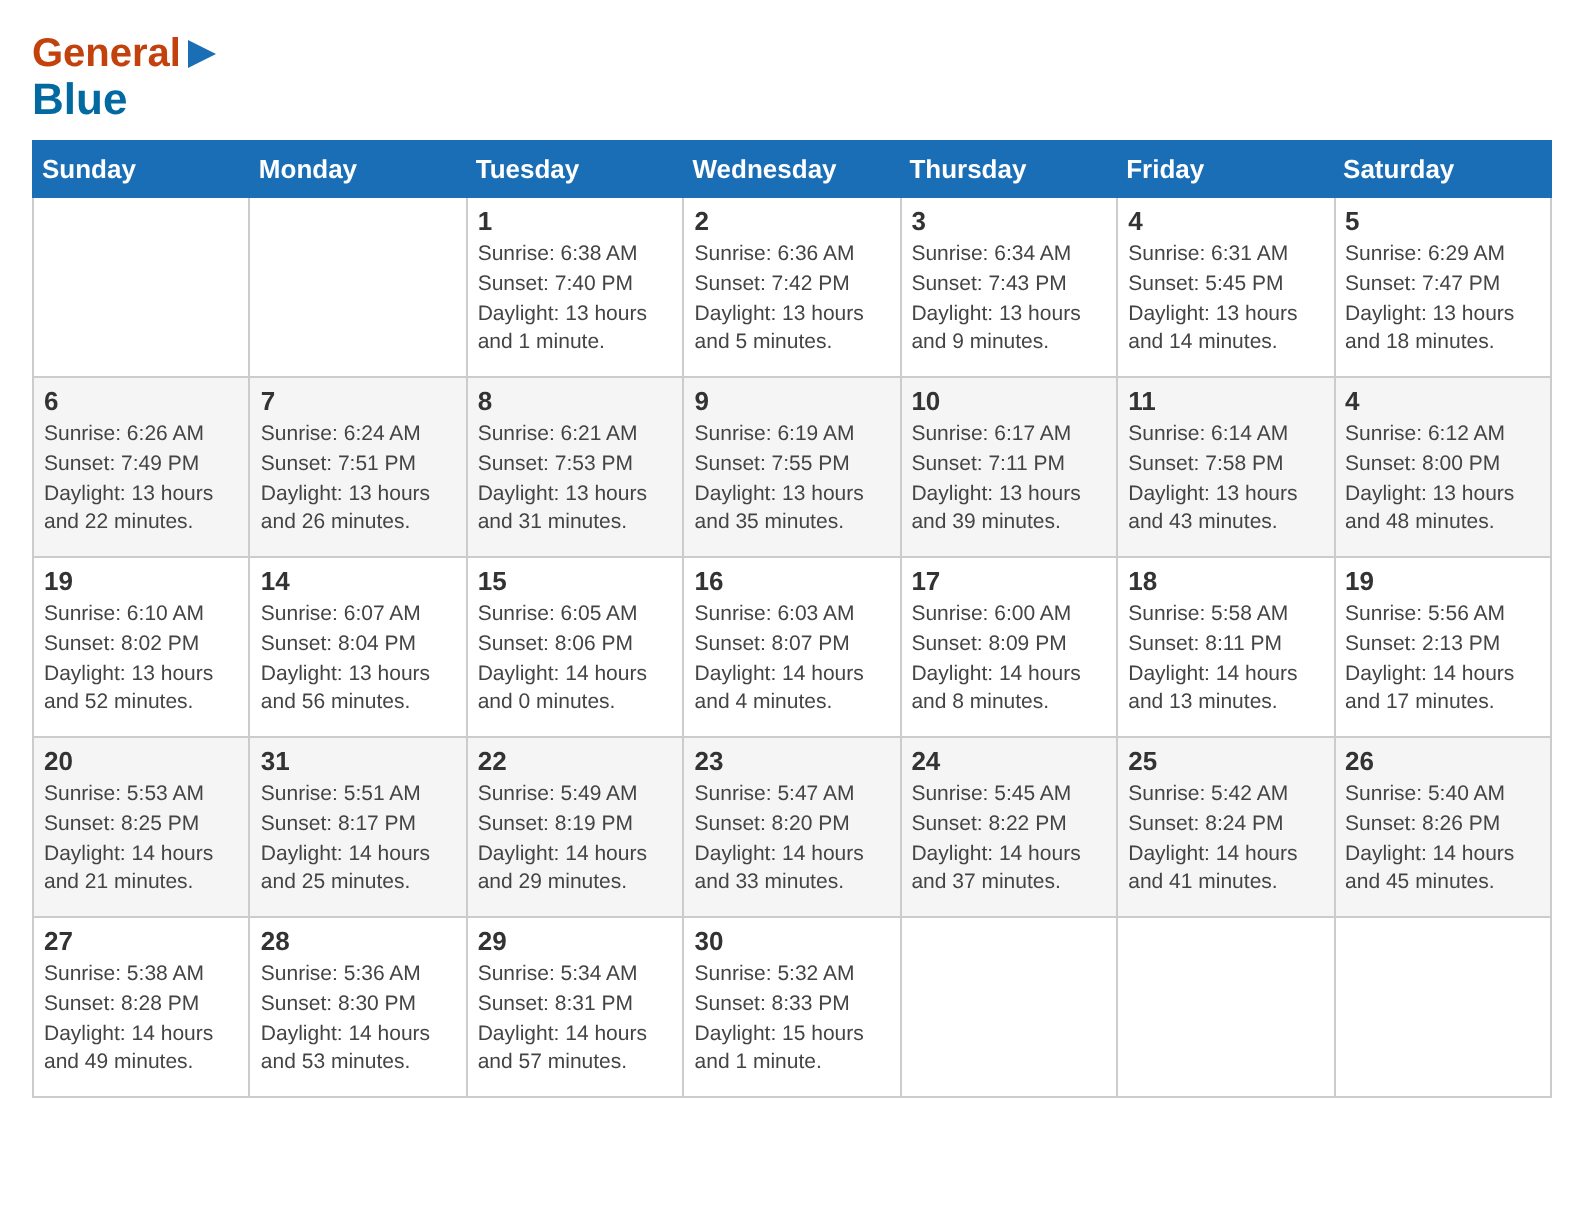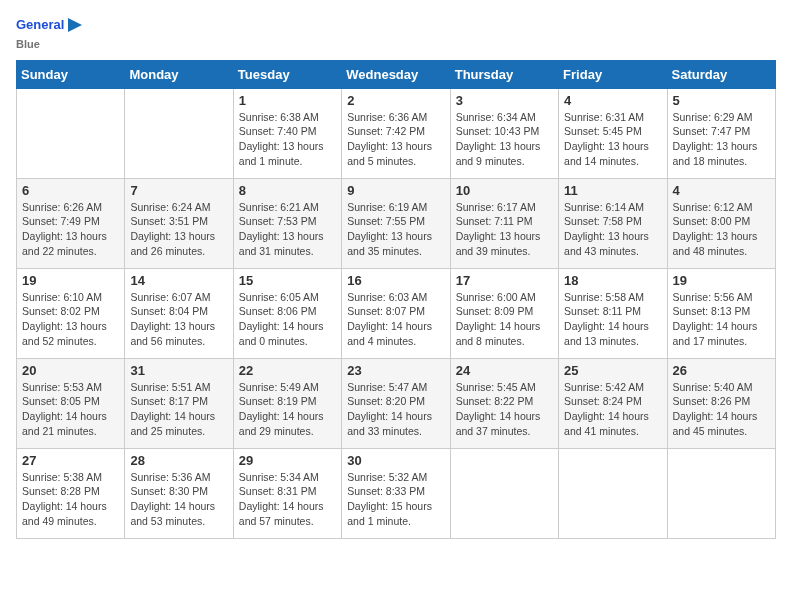--- a/index.html
+++ b/index.html
@@ -80,26 +80,26 @@
       background-color: inherit !important;
     }
   </style>
 </head>
 <body>
 
 <div class="header-row">
   <div class="logo">
   <div style="line-height:1.1">
     <div style="display:flex;align-items:center;gap:2px">
-      <span style="font-size:13px;font-weight:bold;color:#1d4ed8;font-family:Arial">General</span>
+      <span style="font-size:20px;font-weight:bold;color:#c2410c;font-family:Arial">General</span>
       <svg width="18" height="18" viewBox="0 0 18 18">
         <polygon points="2,2 16,9 2,16" fill="#1a6eb5"></polygon>
       </svg>
     </div>
-    <span style="font-size:11px;font-weight:bold;color:#737373;font-family:Arial">Blue</span>
+    <span style="font-size:22px;font-weight:bold;color:#0369a1;font-family:Arial">Blue</span>
   </div>
 </div>
   <div class="title-block">
     <div class="month-title"></div>
     <div class="location-title"></div>
   </div>
 </div>
 
 <table>
   <thead>
@@ -125,21 +125,21 @@
         </td>
         <td>
           <span class="day-num">2</span>
           <div class="day-info">Sunrise: 6:36 AM
 Sunset: 7:42 PM
 Daylight: 13 hours and 5 minutes.</div>
         </td>
         <td>
           <span class="day-num">3</span>
           <div class="day-info">Sunrise: 6:34 AM
-Sunset: 10:43 PM
+Sunset: 7:43 PM
 Daylight: 13 hours and 9 minutes.</div>
         </td>
         <td>
           <span class="day-num">4</span>
           <div class="day-info">Sunrise: 6:31 AM
 Sunset: 5:45 PM
 Daylight: 13 hours and 14 minutes.</div>
         </td>
         <td>
           <span class="day-num">5</span>
@@ -151,21 +151,21 @@
       <tr>
         <td>
           <span class="day-num">6</span>
           <div class="day-info">Sunrise: 6:26 AM
 Sunset: 7:49 PM
 Daylight: 13 hours and 22 minutes.</div>
         </td>
         <td>
           <span class="day-num">7</span>
           <div class="day-info">Sunrise: 6:24 AM
-Sunset: 3:51 PM
+Sunset: 7:51 PM
 Daylight: 13 hours and 26 minutes.</div>
         </td>
         <td>
           <span class="day-num">8</span>
           <div class="day-info">Sunrise: 6:21 AM
 Sunset: 7:53 PM
 Daylight: 13 hours and 31 minutes.</div>
         </td>
         <td>
           <span class="day-num">9</span>
@@ -225,29 +225,29 @@
         </td>
         <td>
           <span class="day-num">18</span>
           <div class="day-info">Sunrise: 5:58 AM
 Sunset: 8:11 PM
 Daylight: 14 hours and 13 minutes.</div>
         </td>
         <td>
           <span class="day-num">19</span>
           <div class="day-info">Sunrise: 5:56 AM
-Sunset: 8:13 PM
+Sunset: 2:13 PM
 Daylight: 14 hours and 17 minutes.</div>
         </td>
       </tr>
       <tr>
         <td>
           <span class="day-num">20</span>
           <div class="day-info">Sunrise: 5:53 AM
-Sunset: 8:05 PM
+Sunset: 8:25 PM
 Daylight: 14 hours and 21 minutes.</div>
         </td>
         <td>
           <span class="day-num">31</span>
           <div class="day-info">Sunrise: 5:51 AM
 Sunset: 8:17 PM
 Daylight: 14 hours and 25 minutes.</div>
         </td>
         <td>
           <span class="day-num">22</span>

